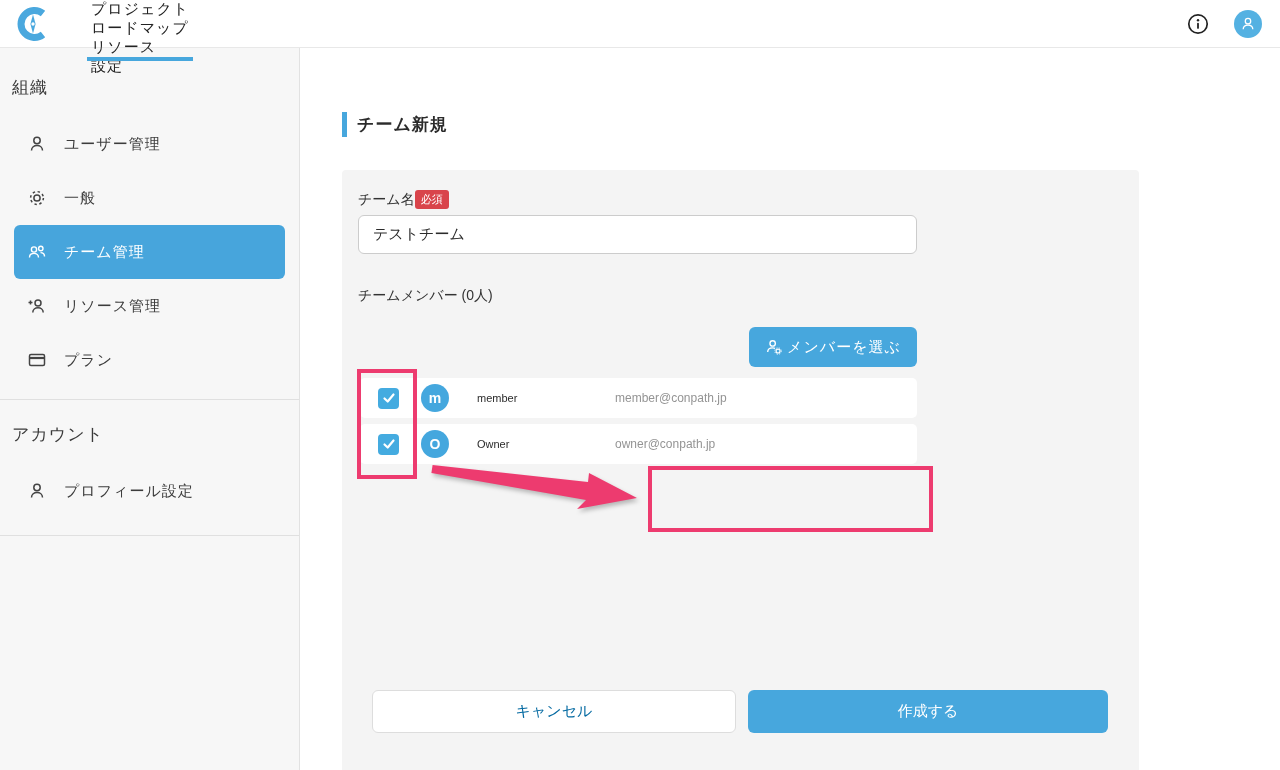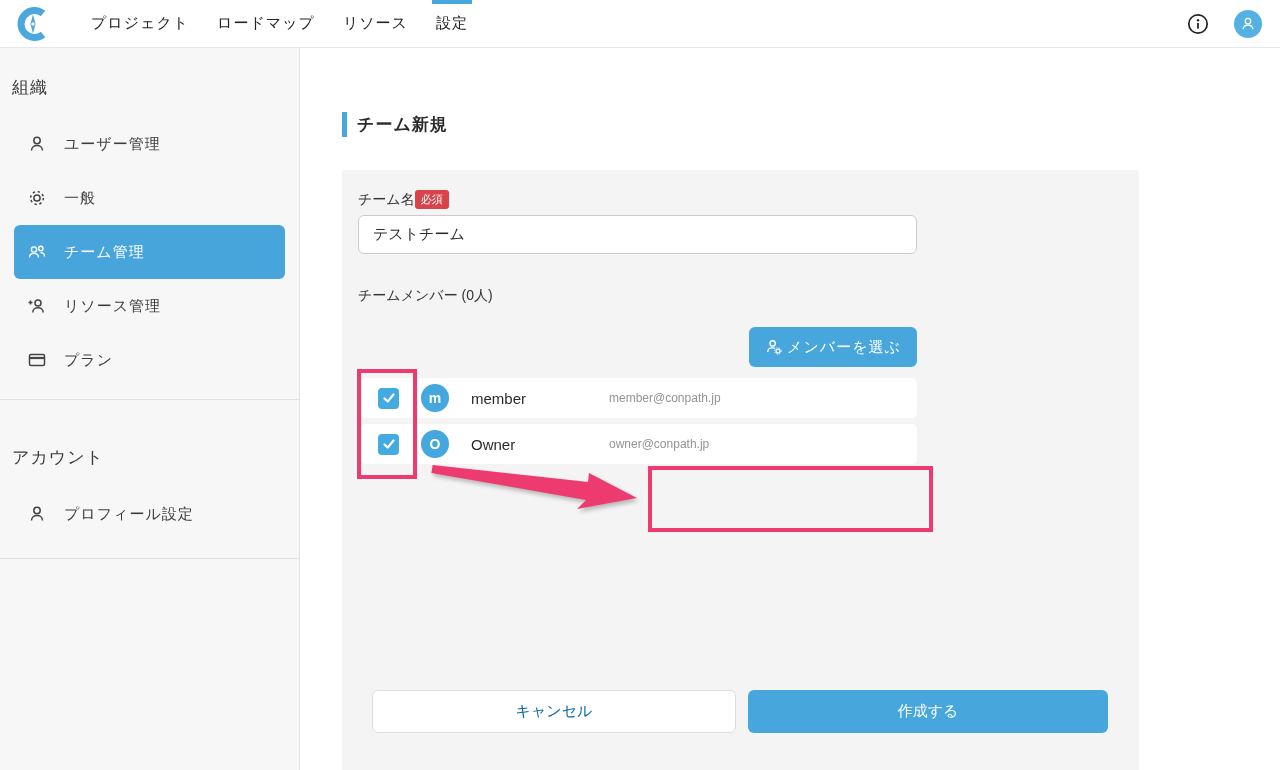--- a/index.html
+++ b/index.html
@@ -3,21 +3,21 @@
 <meta charset="utf-8">
 <style>
   * { margin:0; padding:0; box-sizing:border-box; }
   html,body { width:1280px; height:770px; overflow:hidden; background:#fff;
     font-family:"Liberation Sans","DejaVu Sans",sans-serif; color:#2b2b2b; }
 
   
   .navbar { position:absolute; top:0; left:0; width:1280px; height:48px; background:#fff;
     border-bottom:1px solid #e8e8e8; display:flex; align-items:center; z-index:30; }
   .logo { width:36px; height:36px; margin-left:15px; flex:0 0 auto; }
-  .nav-items { display:flex; margin-left:26px; height:48px; }
+  .nav-items { display:flex; margin-left:26px; height:48px;flex-direction:column; }
   .nav-item { position:relative; display:flex; align-items:center; padding:0 14px; height:48px;
     font-size:15px; color:#222; cursor:pointer; letter-spacing:1px; }
   .nav-item .tab-bar { display:none; }
   .nav-item.active .tab-bar { display:block; position:absolute; top:0; left:10px; right:10px;
     height:4px; background:#47a7dd; }
   .nav-right { margin-left:auto; display:flex; align-items:center; gap:24px; padding-right:18px; }
   .icon-btn { width:24px; height:24px; display:flex; align-items:center; justify-content:center; cursor:pointer; }
   .avatar { width:28px; height:28px; border-radius:50%; background:#54b1e2; display:flex;
     align-items:center; justify-content:center; cursor:pointer; }
 
@@ -26,21 +26,21 @@
     border-right:1px solid #e2e2e2; padding-top:28px; }
   .side-title { font-size:17px; color:#3a3a3a; padding-left:12px; margin-bottom:18px; letter-spacing:1px; }
   .side-item { height:54px; margin:0 14px; display:flex; align-items:center; padding-left:13px;
     border-radius:6px; cursor:pointer; color:#3c3c3c; }
   .side-item .s-icon { width:20px; height:20px; margin-right:17px; display:flex; align-items:center; color:#444; }
   .side-item span.lbl { font-size:15px; letter-spacing:1px; }
   .side-item.selected { background:#47a5dc; color:#fff; }
   .side-item.selected .s-icon { color:#fff; }
   .side-item.selected span.lbl { color:#fff; }
   .side-divider { border:none; border-top:1px solid #e0e0e0; margin:12px 0 0 0; }
-  .account-title { margin-top:46px; }
+  .account-title { margin-top:23px; }
 
   
   .main { position:absolute; top:48px; left:301px; width:979px; height:722px; background:#fff; }
   .page-head { position:absolute; left:41px; top:64px; display:flex; align-items:center; }
   .head-bar { width:5px; height:25px; background:#47a7dd; margin-right:10px; }
   .page-title { font-size:17px; font-weight:bold; color:#2b2b2b; letter-spacing:1px; }
 
   .panel { position:absolute; left:41px; top:122px; width:797px; height:600px; background:#f4f4f4;
     border-radius:4px 4px 0 0; }
 
@@ -59,21 +59,21 @@
 
   .member-row { position:absolute; left:18px; width:557px; height:40px; background:#fff;
     border-radius:5px; display:flex; align-items:center; }
   .row-member { top:208px; }
   .row-owner  { top:254px; }
   .checkbox { width:21px; height:21px; margin-left:18px; background:#44abe0; border-radius:4px;
     display:flex; align-items:center; justify-content:center; cursor:pointer; flex:0 0 auto; }
   .m-avatar { width:28px; height:28px; border-radius:50%; background:#44a7de; color:#fff;
     display:flex; align-items:center; justify-content:center; font-size:14px; font-weight:bold;
     margin-left:22px; flex:0 0 auto; }
-  .m-name { font-size:15px; color:#2b2b2b; margin-left:22px; width:118px; }
+  .m-name { font-size:11px; color:#2b2b2b; margin-left:28px; width:118px; }
   .m-email { font-size:12px; color:#949494; margin-left:20px; }
 
   .add-selected-btn { position:absolute; left:319px; top:308px; width:257px; height:42px; letter-spacing:1px; }
 
   
   .ann-box { position:absolute; border:4px solid #ed3b6f; background:transparent; pointer-events:none; z-index:20; }
   .ann-checkboxes { left:15px; top:199px; width:60px; height:110px; }
   .ann-add-btn { left:306px; top:296px; width:285px; height:66px; }
   .ann-arrow { position:absolute; left:85px; top:290px; width:220px; height:58px; pointer-events:none; z-index:21;
     filter:drop-shadow(2px 3px 2px rgba(0,0,0,0.25)); }

